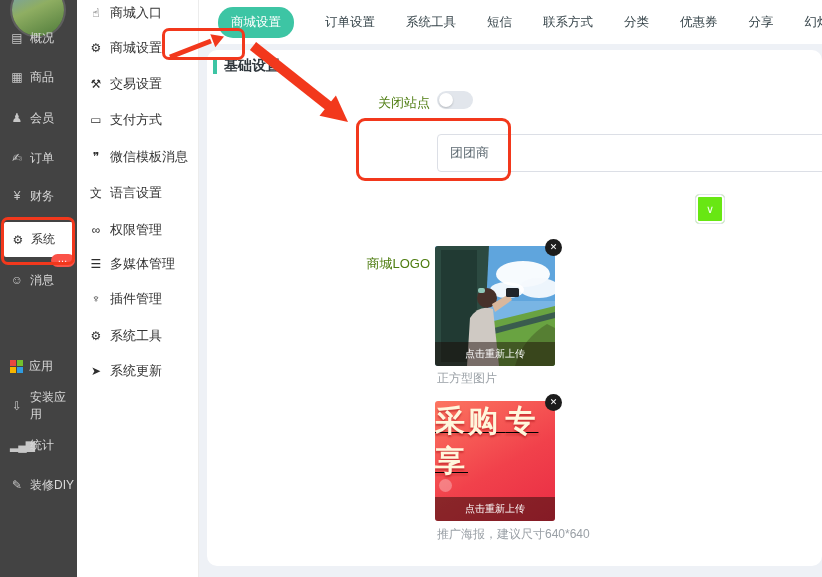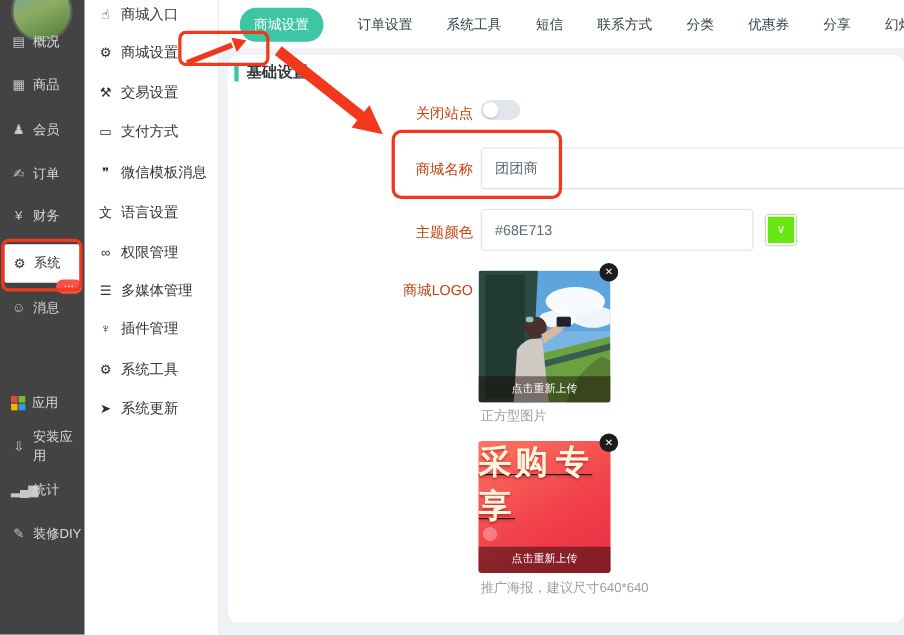--- a/index.html
+++ b/index.html
@@ -52,21 +52,21 @@
   .tab{font-size:12.5px;color:#36444a;cursor:pointer;flex:0 0 auto;}
   .tab.active{background:#3dc5a4;color:#fff;border-radius:15px;padding:7px 13px;}
 
   
   .card{position:absolute;left:207px;top:50px;width:615px;height:516px;background:#fff;
     border-radius:10px;}
   .sec-head{position:absolute;left:6px;top:7px;display:flex;align-items:center;gap:7px;}
   .sec-bar{width:4px;height:16px;background:#3dc5a4;display:inline-block;}
   .sec-title{font-size:14px;font-weight:bold;color:#31383e;}
 
-  .f-label{position:absolute;left:0;width:223px;text-align:right;font-size:13px;color:#c2410c;}
+  .f-label{position:absolute;left:0;width:223px;text-align:right;font-size:13px;color:#4d7c0f;}
   .l-toggle{top:44px}.l-name{top:95px}.l-color{top:152px}.l-logo{top:205px}.l-poster{top:361px}
 
   .toggle{position:absolute;left:230px;top:41px;width:36px;height:18px;border-radius:9px;
     background:#e2e6ec;cursor:pointer;}
   .toggle .knob{position:absolute;left:2px;top:2px;width:14px;height:14px;border-radius:50%;
     background:#fff;box-shadow:0 1px 2px rgba(0,0,0,.2);}
 
   .inp{position:absolute;height:38px;border:1px solid #dcdfe6;border-radius:4px;
     box-sizing:border-box;padding:0 12px;font-size:13px;color:#5f6b73;outline:none;
     font-family:"Liberation Sans","DejaVu Sans",sans-serif;background:#fff;}
@@ -231,25 +231,22 @@
     <div class="sec-head">
       <span class="sec-bar"></span>
       <span class="sec-title">基础设置</span>
     </div>
 
     <div class="f-label l-toggle">关闭站点</div>
     <div class="toggle">
         <span class="knob"></span>
       </div>
 
-    <div class="f-label l-name">商城名称</div>
     <input class="inp inp-name" type="text" value="团团商" style="">
 
-    <div class="f-label l-color">主题颜色</div>
-    <input class="inp inp-color" type="text" value="#68E713" style="">
     <button class="color-btn"><span>∨</span></button>
 
     <div class="f-label l-logo">商城LOGO</div>
     <div class="tile tile-logo">
       <span class="photo">
         <svg width="120" height="120" viewBox="0 0 120 120">
           <rect width="120" height="120" fill="#79b5e4"></rect>
           <rect y="0" width="120" height="55" fill="#5fa5dd"></rect>
           <ellipse cx="88" cy="28" rx="27" ry="13" fill="#ffffff" opacity="0.95"></ellipse>
           <ellipse cx="104" cy="42" rx="20" ry="10" fill="#f4f9fd" opacity="0.95"></ellipse>

